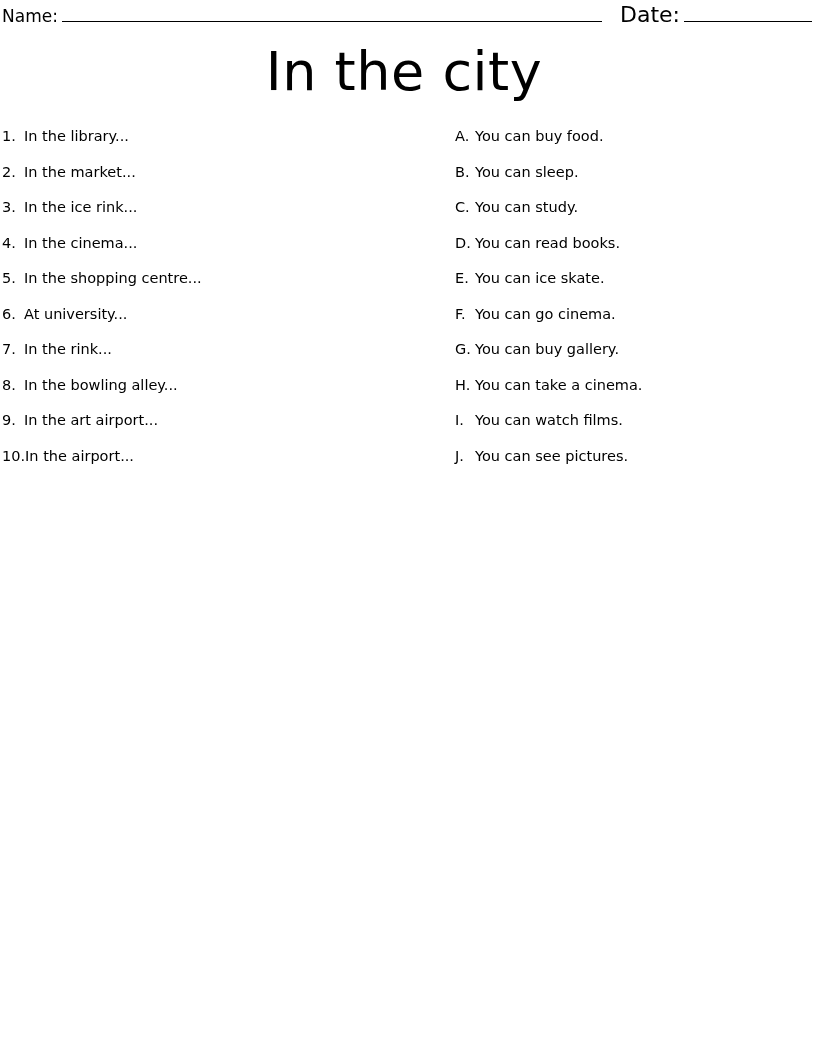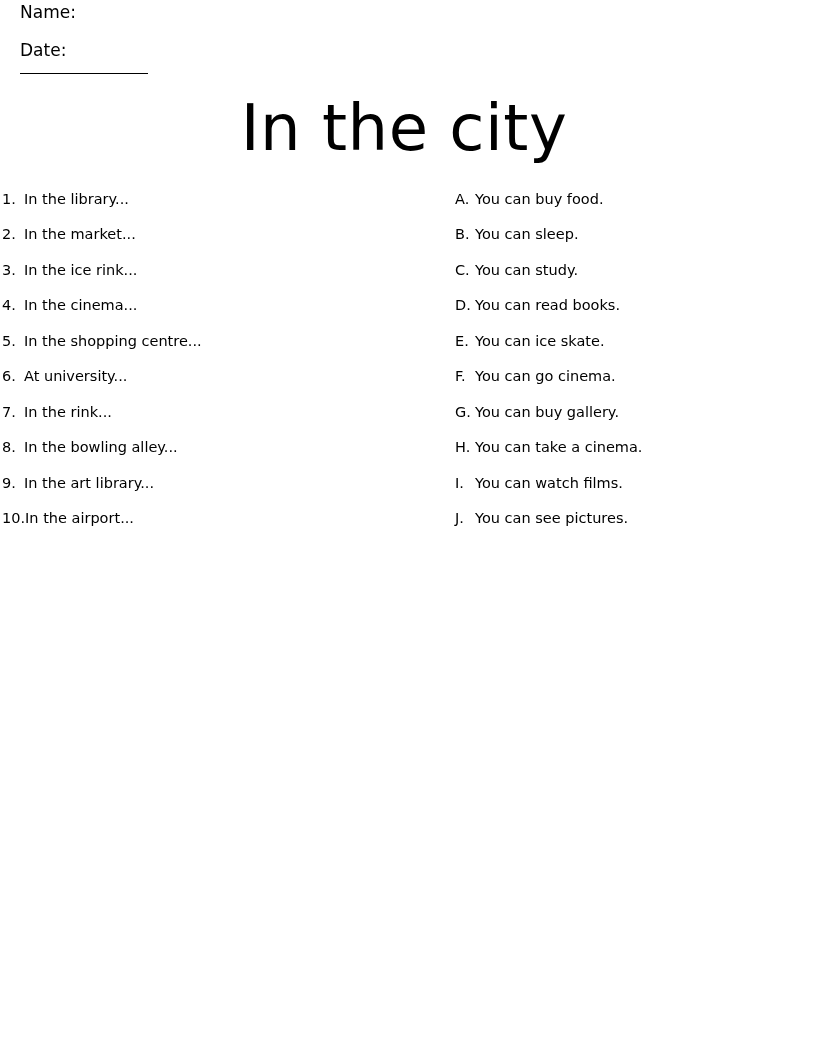--- a/index.html
+++ b/index.html
@@ -23,49 +23,48 @@
     position: relative;
   }
 
   
   .header-row {
     display: flex;
     align-items: baseline;
     padding: 0 2px;
     margin-top: 2px;
     font-size: 17px;
-    flex-direction: column;
   }
   .name-label {
     white-space: nowrap;
     font-size: 17px;
   }
   .name-rule {
     flex: 1 1 auto;
     border-bottom: 1px solid #000;
     margin: 0 0 4px 4px;
     height: 13px;
   }
   .date-label {
     white-space: nowrap;
-    font-size: 17px;
+    font-size: 22px;
     margin-left: 18px;
   }
   .date-rule {
     width: 128px;
     border-bottom: 1px solid #000;
     margin: 0 2px 4px 4px;
     height: 13px;
     flex: 0 0 auto;
   }
 
   
   .title {
     text-align: center;
-    font-size: 64px;
+    font-size: 54px;
     font-weight: 400;
     letter-spacing: 0.5px;
     margin: 14px 8px 0 0;
     line-height: 1.15;
   }
 
   
   .columns {
     display: flex;
     margin-top: 26px;
@@ -145,21 +144,21 @@
       <div class="item">
         <span class="marker">7.</span>
         <span class="item-text">In the rink...</span>
       </div>
       <div class="item">
         <span class="marker">8.</span>
         <span class="item-text">In the bowling alley...</span>
       </div>
       <div class="item">
         <span class="marker">9.</span>
-        <span class="item-text">In the art library...</span>
+        <span class="item-text">In the art airport...</span>
       </div>
       <div class="item">
         <span class="marker">10.</span>
         <span class="item-text">In the airport...</span>
       </div>
     </div>
 
     <div class="col col-right">
       <div class="item">
         <span class="marker marker-letter">A.</span>

